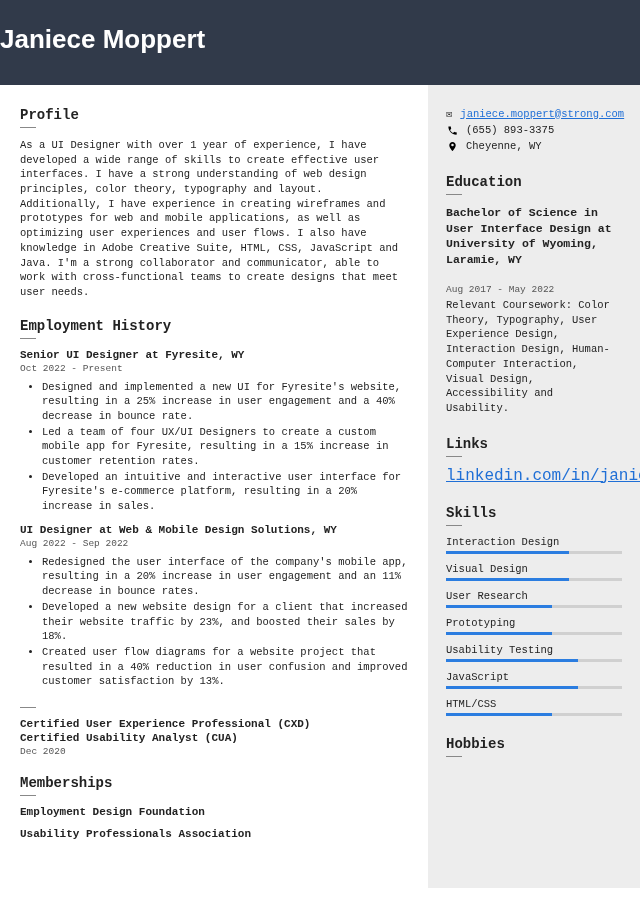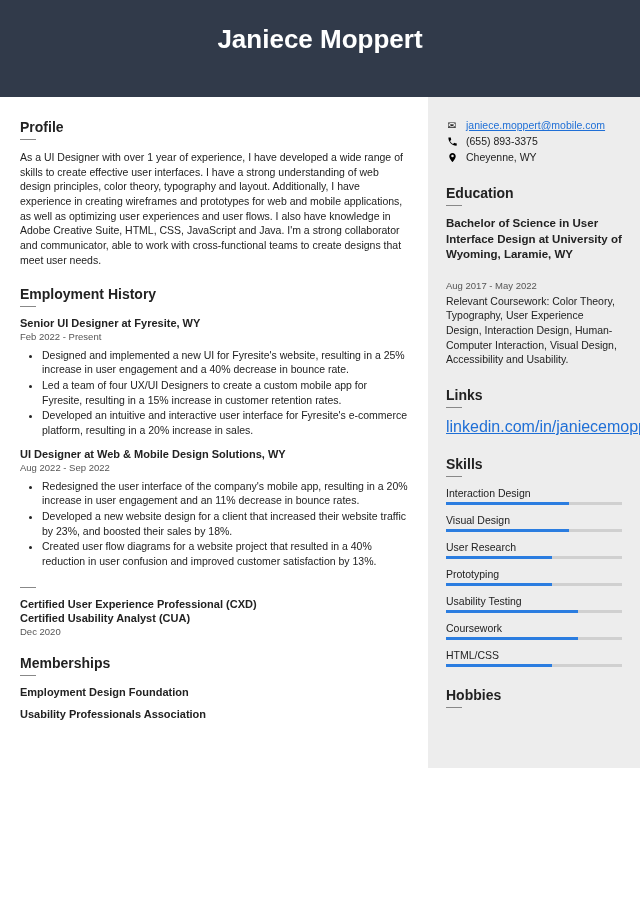--- a/index.html
+++ b/index.html
@@ -6,27 +6,28 @@
   body {
     font-family: Arial, Helvetica, sans-serif;
     font-size: 11px;
     color: #222;
     width: 640px;
     background: #fff;
   }
   .header {
     background: #313a4a;
     color: #fff;
-    text-align: center;
-    padding: 24px 0 34px;
+    text-align: left;
+    padding: 24px 0 22px;
   }
   .header h1 { font-size: 26px; font-weight: bold; margin-bottom: 8px; }
   .header .subtitle { font-size: 11px; }
   .body {
     display: flex;
+    font-family: Liberation Mono, monospace;
   }
   .main {
     flex: 1;
     padding: 22px 18px 30px 20px;
   }
   .sidebar {
     width: 212px;
     background: #ededed;
     padding: 22px 18px 30px 18px;
   }
@@ -84,21 +85,21 @@
       <div class="title-underline"></div>
       <div class="profile-text">As a UI Designer with over 1 year of experience, I have developed a wide range of skills to create effective user interfaces. I have a strong understanding of web design principles, color theory, typography and layout. Additionally, I have experience in creating wireframes and prototypes for web and mobile applications, as well as optimizing user experiences and user flows. I also have knowledge in Adobe Creative Suite, HTML, CSS, JavaScript and Java. I'm a strong collaborator and communicator, able to work with cross-functional teams to create designs that meet user needs.</div>
     </div>
 
     <div class="section">
       <div class="section-title">Employment History</div>
       <div class="title-underline"></div>
       <div id="jobs">
           <div>
             <div class="job-title">Senior UI Designer at Fyresite, WY</div>
-            <div class="date-range">Feb 2022 - Present</div>
+            <div class="date-range">Oct 2022 - Present</div>
             <ul class="bullets">
               <li>Designed and implemented a new UI for Fyresite's website, resulting in a 25% increase in user engagement and a 40% decrease in bounce rate.</li>
               <li>Led a team of four UX/UI Designers to create a custom mobile app for Fyresite, resulting in a 15% increase in customer retention rates.</li>
               <li>Developed an intuitive and interactive user interface for Fyresite's e-commerce platform, resulting in a 20% increase in sales.</li>
             </ul>
           </div>
           <div>
             <div class="job-title">UI Designer at Web &amp; Mobile Design Solutions, WY</div>
             <div class="date-range">Aug 2022 - Sep 2022</div>
             <ul class="bullets">
@@ -128,21 +129,21 @@
         </div>
     </div>
 
   </div>
 
   <div class="sidebar">
 
     <div class="contact-section">
       <div class="contact-row">
         <span class="icon">✉</span>
-        <a class="email-link">janiece.moppert@mobile.com</a>
+        <a class="email-link">janiece.moppert@strong.com</a>
       </div>
       <div class="contact-row">
         <span class="icon">
           <svg width="11" height="11" viewBox="0 0 24 24" fill="#000">
               <path d="M6.6 10.8c1.4 2.8 3.8 5.1 6.6 6.6l2.2-2.2c.3-.3.7-.4 1-.2 1.2.4 2.5.6 3.8.6.6 0 1 .4 1 1V20c0 .6-.4 1-1 1C10.6 21 3 13.4 3 4c0-.6.4-1 1-1h3.5c.6 0 1 .4 1 1 0 1.3.2 2.6.6 3.8.1.4 0 .8-.2 1l-2.3 2z"></path>
             </svg>
         </span>
         <span>(655) 893-3375</span>
       </div>
       <div class="contact-row">
@@ -197,21 +198,21 @@
               <div class="skill-fill" style="width: 60%;"></div>
             </div>
           </div>
           <div class="skill-row">
             <span class="skill-name">Usability Testing</span>
             <div class="skill-bar">
               <div class="skill-fill" style="width: 75%;"></div>
             </div>
           </div>
           <div class="skill-row">
-            <span class="skill-name">Coursework</span>
+            <span class="skill-name">JavaScript</span>
             <div class="skill-bar">
               <div class="skill-fill" style="width: 75%;"></div>
             </div>
           </div>
           <div class="skill-row">
             <span class="skill-name">HTML/CSS</span>
             <div class="skill-bar">
               <div class="skill-fill" style="width: 60%;"></div>
             </div>
           </div>

